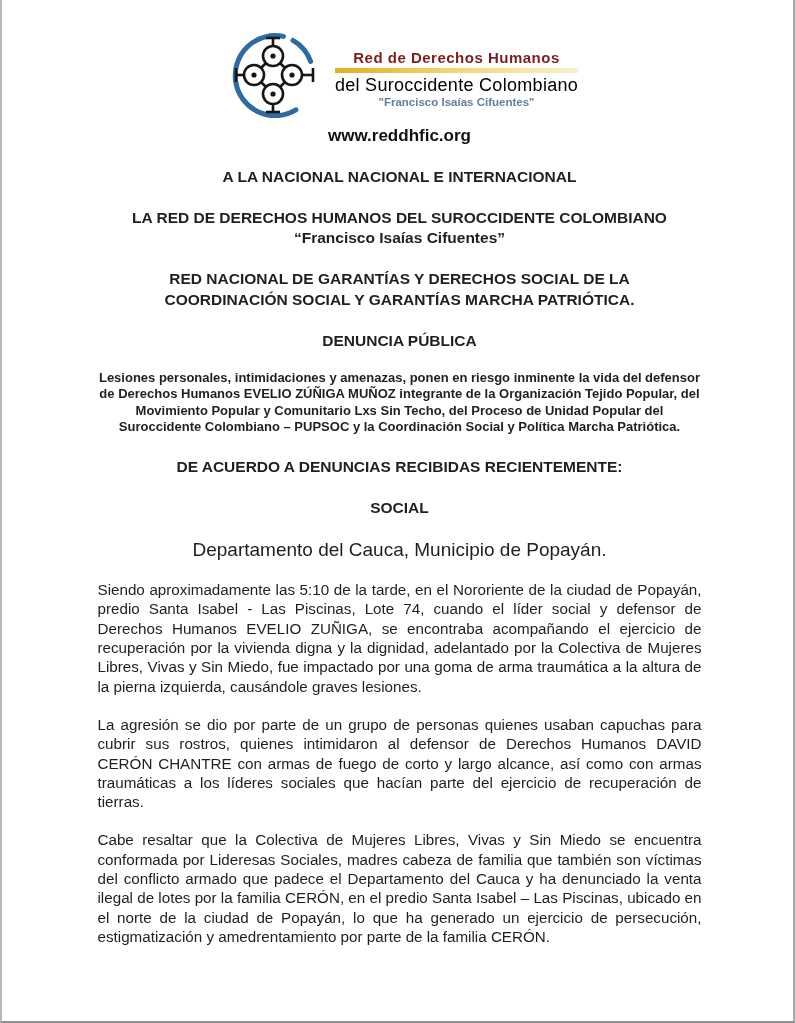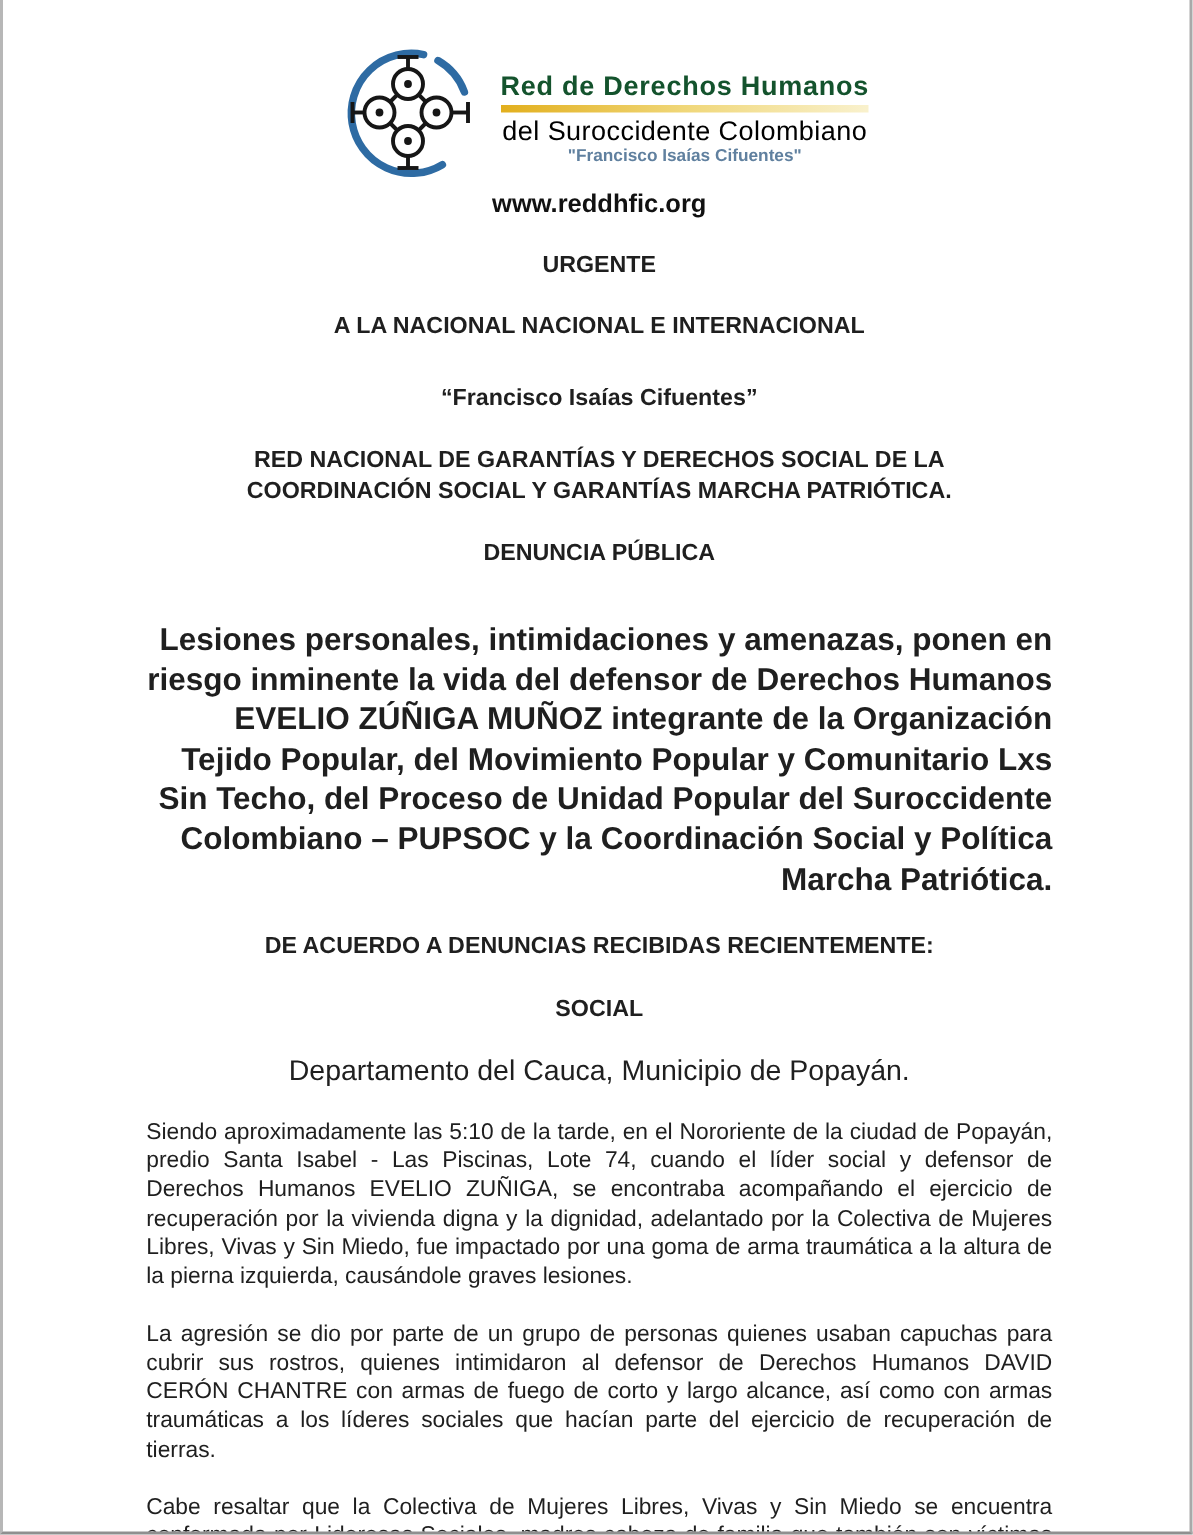--- a/index.html
+++ b/index.html
@@ -17,44 +17,44 @@
   .content { width:604px; margin:0 auto; }
 
   
   .logo-row {
     display:flex; align-items:center; justify-content:center;
     gap:10px; margin-bottom:4px;
   }
   .logo-mark { width:104px; height:90px; flex:0 0 auto; }
   .logo-textblock { text-align:center; padding-top:6px; }
   .logo-line1 {
-    font-size:18px; font-weight:bold; color:#14532d; letter-spacing:.5px;
+    font-size:15px; font-weight:bold; color:#7f1d1d; letter-spacing:.5px;
   }
   .logo-bar {
     height:5px; margin:2px 0 2px 0;
     background:linear-gradient(to right,#e2af1d,#f0d779,#f9f1cd);
   }
   .logo-line2 { font-size:18px; color:#000000; letter-spacing:.3px; }
   .logo-line3 { font-size:11.5px; font-weight:bold; color:#60809f; }
   .website {
     text-align:center; font-weight:bold; font-size:17px; color:#111;
     margin:6px 0 0 0;
   }
 
   
   .h {
     text-align:center; font-weight:bold; font-size:15.5px;
     line-height:1.3; margin-top:21px;
   }
-  .h .sub { font-weight:bold;margin-top:28px; }
+  .h .sub { font-weight:bold; }
   .plain { text-align:center; font-size:19px; margin-top:21px; }
   .date-line { text-decoration:underline; text-underline-offset:2px; }
   .summary {
-    text-align:right; font-weight:bold; font-size:21px;
-    line-height:1.27; margin-top:35px;
+    text-align:center; font-weight:bold; font-size:13px;
+    line-height:1.27; margin-top:19px;
   }
   .body-p {
     text-align:justify; font-size:15.2px; line-height:1.27;
     margin-top:19px;
   }
 </style>
 </head>
 <body>
 
 <div class="doc">
@@ -97,25 +97,25 @@
       <span class="logo-bar" style="display:block"></span>
       <span class="logo-line2" style="display:block">del Suroccidente Colombiano</span>
       <span class="logo-line3" style="display:block">"Francisco Isaías Cifuentes"</span>
     </span>
   </div>
 
   <div class="website">www.reddhfic.org</div>
 
   <div class="content">
 
-    <div class="h">URGENTE</div>
 
     <div class="h">A LA NACIONAL NACIONAL E INTERNACIONAL</div>
 
     <div class="h">
+      <div>LA RED DE DERECHOS HUMANOS DEL SUROCCIDENTE COLOMBIANO</div>
       <div class="sub">“Francisco Isaías Cifuentes”</div>
     </div>
 
     <div class="h">
       <div>RED NACIONAL DE GARANTÍAS Y DERECHOS SOCIAL DE LA</div>
       <div>COORDINACIÓN SOCIAL Y GARANTÍAS MARCHA PATRIÓTICA.</div>
     </div>
 
     <div class="h">DENUNCIA PÚBLICA</div>
 

